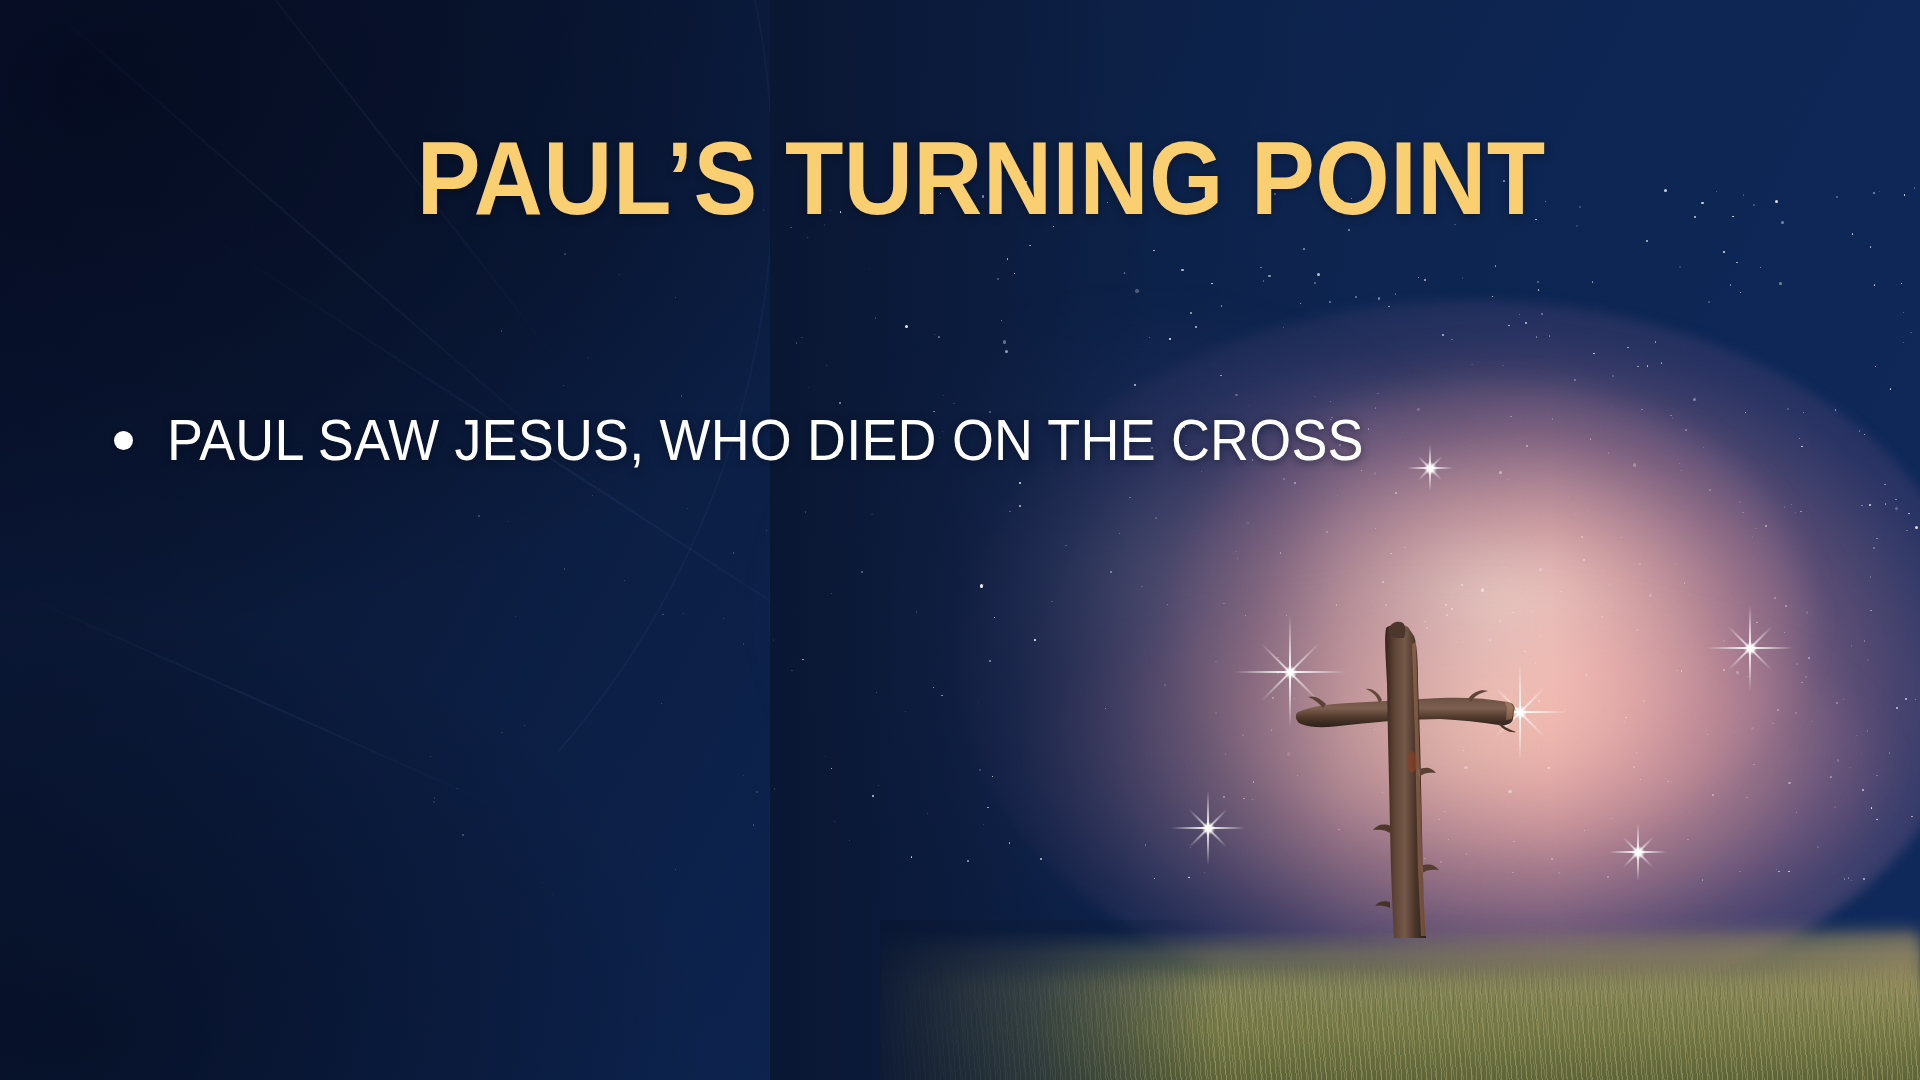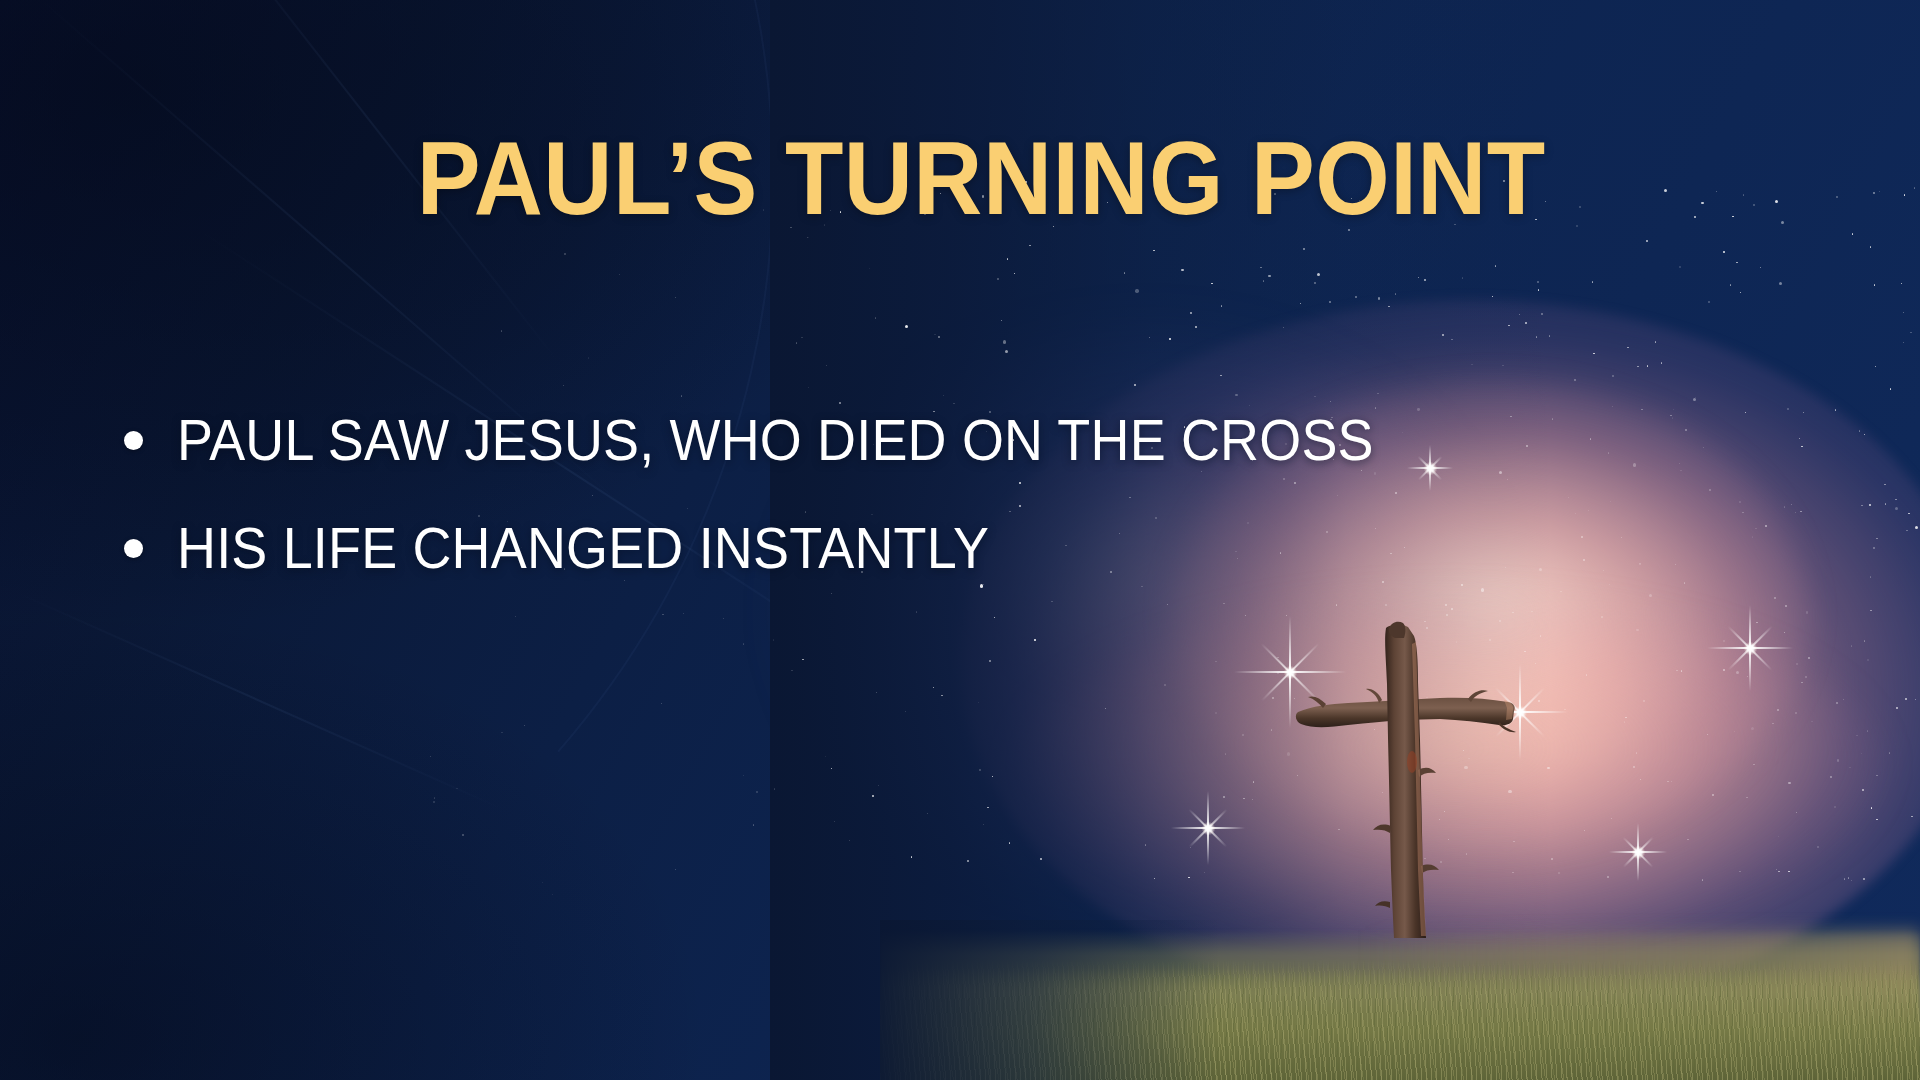--- a/index.html
+++ b/index.html
@@ -311,21 +311,21 @@
     font-size: 104px;
     line-height: 1.0;
     letter-spacing: 0.5px;
     transform: scaleX(0.92);
     white-space: nowrap;
     text-shadow: 0 2px 10px rgba(0,0,0,0.30);
   }
 
   .bullets {
     position: absolute;
-    left: 124px;
+    left: 114px;
     top: 386px;
     width: 1500px;
   }
   .bullet-row {
     display: flex;
     align-items: center;
     height: 108px;
   }
   .bullet-dot {
     width: 19px;
@@ -930,20 +930,16 @@
 
   <div class="bullets">
 
     <div class="bullet-row">
       <span class="bullet-dot"></span>
       <span class="bullet-text">PAUL SAW JESUS, WHO DIED ON THE CROSS</span>
     </div>
 
 
 
-    <div class="bullet-row">
-      <span class="bullet-dot"></span>
-      <span class="bullet-text">HIS LIFE CHANGED INSTANTLY</span>
-    </div>
 
   </div>
 
 </div>
 
 </body></html>

